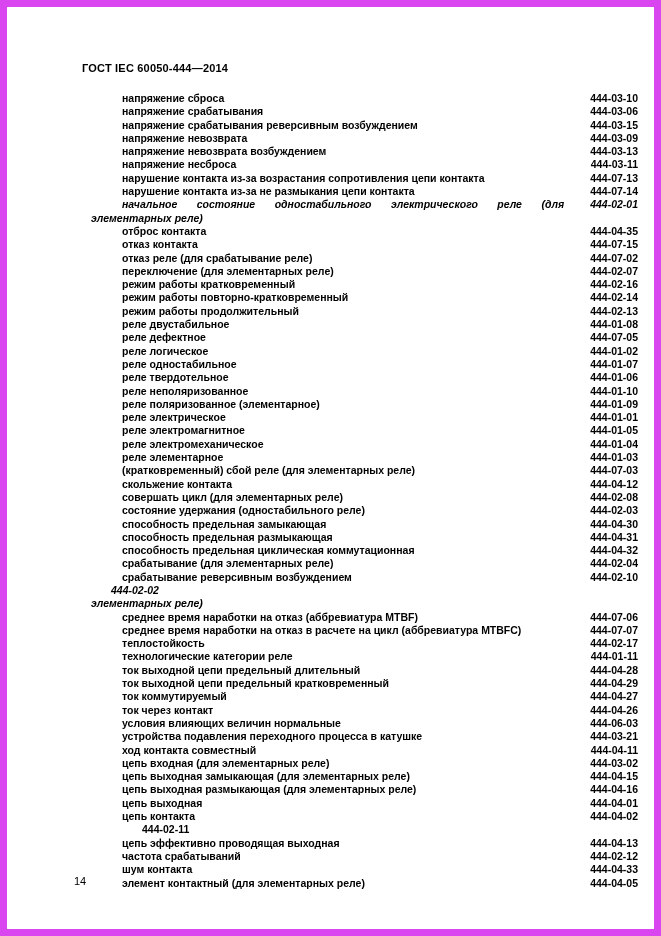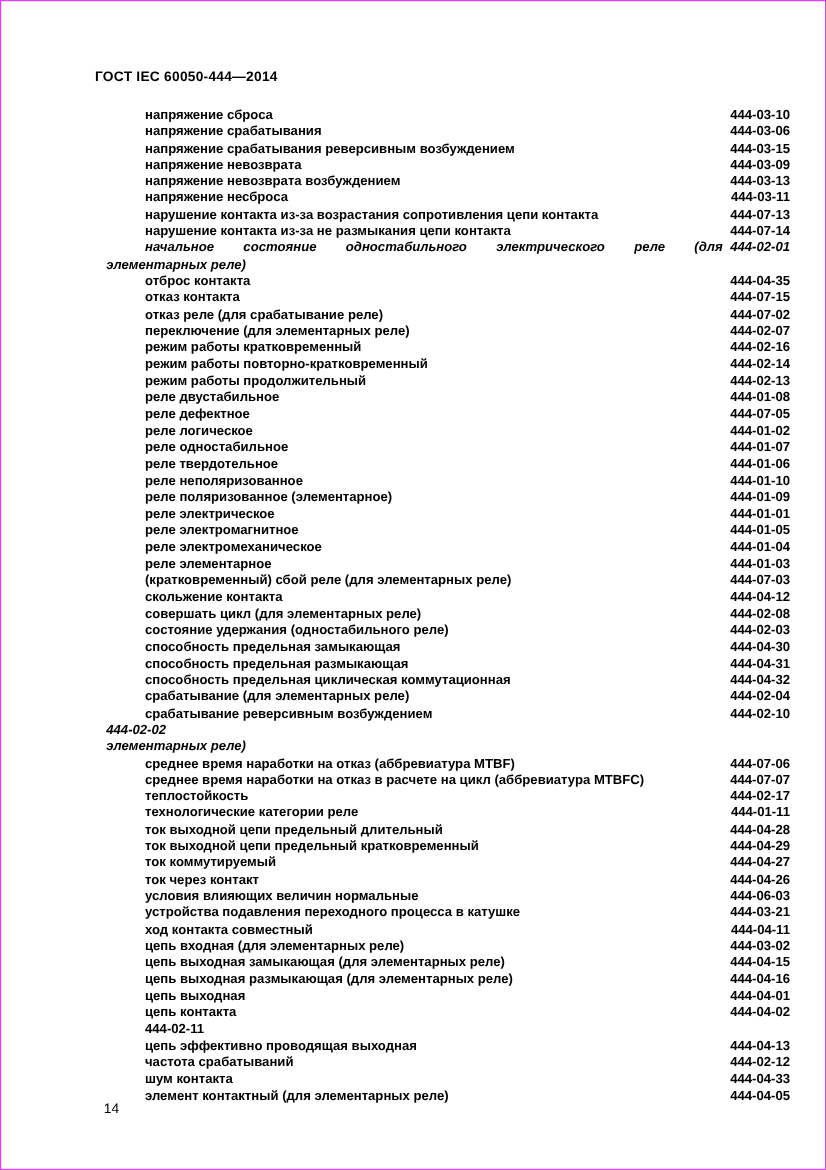--- a/index.html
+++ b/index.html
@@ -6,21 +6,21 @@
     margin: 0;
     padding: 0;
     background: #ffffff;
   }
   .page {
     position: relative;
     width: 661px;
     height: 936px;
     background: #ffffff;
     box-sizing: border-box;
-    border: 1px solid #d946ef;
+    border: 7px solid #d946ef;
     font-family: "Liberation Sans", sans-serif;
     color: #000000;
     overflow: hidden;
   }
   .doc-header {
     position: absolute;
     top: 55px;
     left: 75px;
     font-size: 11px;
     font-weight: bold;
@@ -42,39 +42,39 @@
     display: flex;
     align-items: flex-start;
   }
   .entry .term {
     flex: 1 1 auto;
     white-space: normal;
   }
   .entry .code {
     flex: 0 0 auto;
     white-space: nowrap;
-    margin-left: 0;
+    margin-left: 20px;
   }
   
   .entry.wrapped {
     padding-left: 9px;
     font-style: italic;
   }
   .entry.wrapped .line1 .term {
     padding-left: 31px; 
     text-align: justify;
     text-align-last: justify;
     margin-right: 6px;
   }
   .entry.wrapped .line2 {
     
   }
   .page-number {
     position: absolute;
-    left: 82px;
+    left: 67px;
     bottom: 42px;
     font-size: 11px;
     font-weight: normal;
   }
 </style>
 </head>
 <body>
 
 <div class="page">
   <div class="doc-header">ГОСТ  IEC 60050-444—2014</div>

